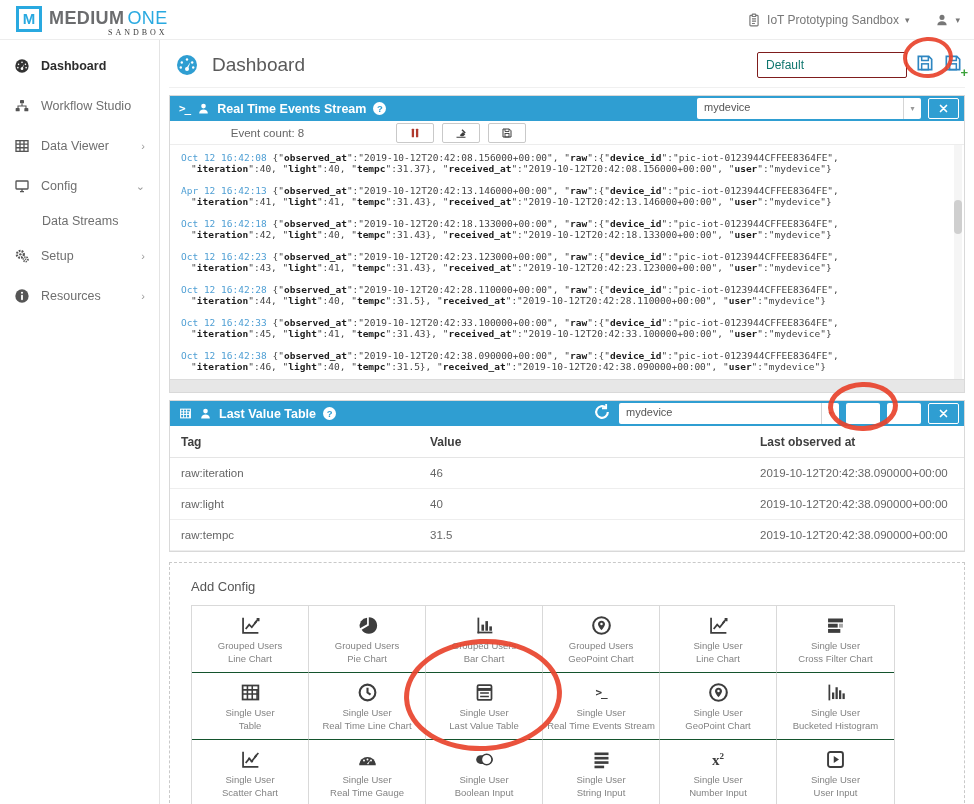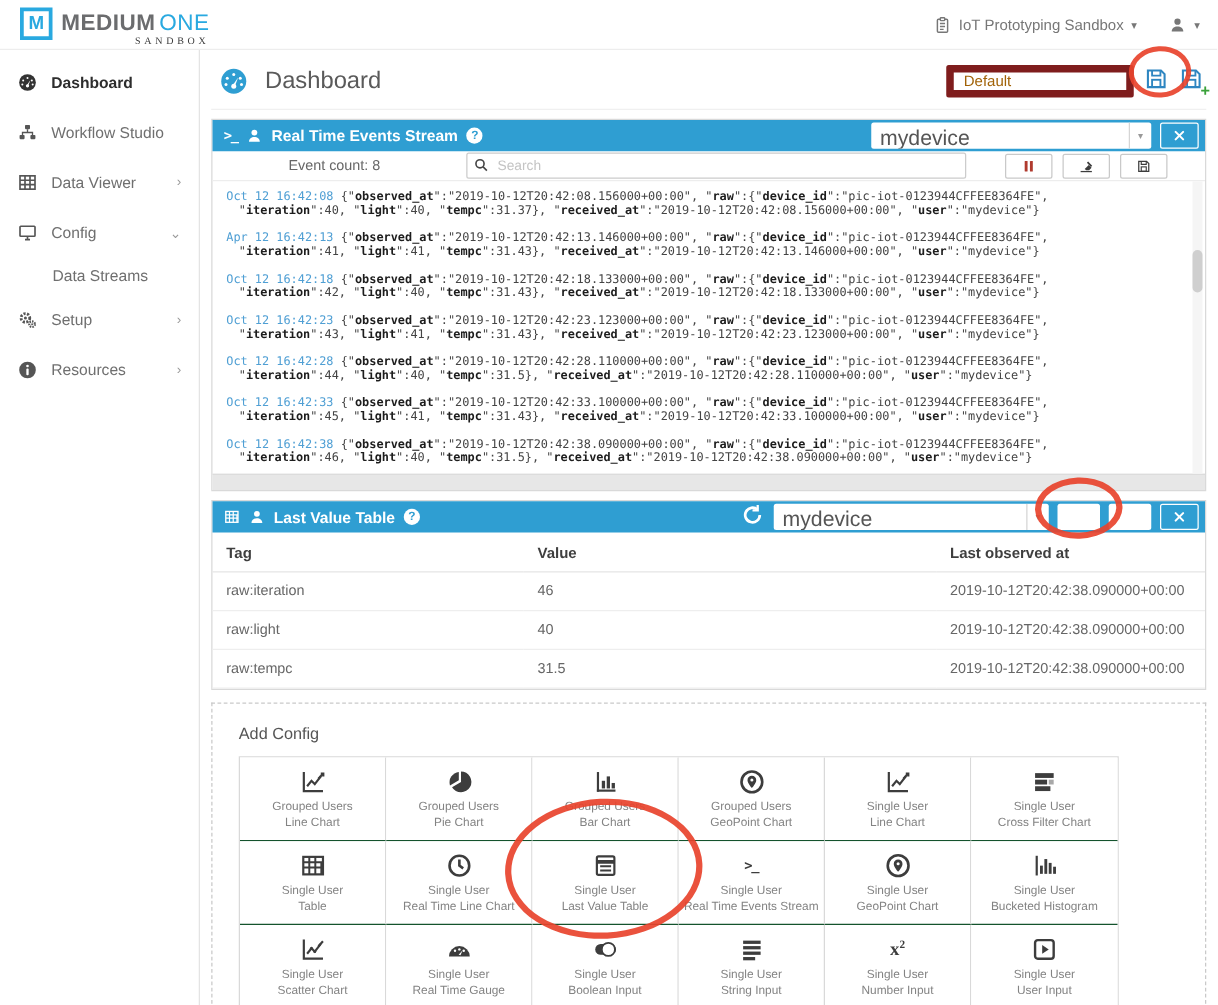--- a/index.html
+++ b/index.html
@@ -39,37 +39,37 @@
   .side-item.active .icon { color:#333; }
   .side-item .chev { position:absolute; right:14px; color:#999; font-size:11px; }
   .side-item.sub { padding-left:42px; padding-top:8px; padding-bottom:8px; }
 
   
   .main { position:absolute; top:40px; left:160px; width:814px; height:764px; padding:6px 9px 0 9px; }
   .title-row { display:flex; align-items:center; height:42px; border-bottom:1px solid #f0f0f0; padding:0 2px 4px 6px; }
   .page-icon { width:24px; height:24px; color:#2f9ed2; margin-right:13px; }
   .page-title { font-size:19px; font-weight:normal; color:#5a5a5a; }
   .title-right { margin-left:auto; display:flex; align-items:center; gap:8px; }
-  .name-input { width:150px; height:26px; border:6px solid #7f1d1d; border-radius:2px; padding:0 8px;
-    font-size:12px; color:#a16207; font-family:inherit; }
+  .name-input { width:150px; height:26px; border:1px solid #7f1d1d; border-radius:2px; padding:0 8px;
+    font-size:12px; color:#0f766e; font-family:inherit; }
   .tool-icon-btn { background:none; border:none; color:#2e86c1; cursor:pointer; padding:0; }
   .tool-icon-btn .icon { width:20px; height:20px; }
   .save-plus { position:relative; }
   .save-plus .plus { position:absolute; right:-5px; bottom:-4px; color:#3aa13a; font-size:13px; font-weight:bold; }
 
   
   .widget { border:1px solid #d9d9d9; margin-top:7px; background:#fff; }
   .whead { height:25px; background:#2f9ed2; display:flex; align-items:center; gap:7px; padding:0 5px 0 9px; }
   .whead .wtitle { color:#fff; font-size:12.5px; font-weight:bold; }
   .termtxt { font-family:"DejaVu Sans Mono", monospace; font-weight:bold; color:inherit; font-size:11px; letter-spacing:-1px; }
   .whead .icon { color:#fff; }
   .help-badge { width:13px; height:13px; border-radius:50%; background:#fff; color:#2f9ed2;
     font-size:9.5px; font-weight:bold; display:flex; align-items:center; justify-content:center; }
   .combo { height:21px; background:#fff; border-radius:2px; display:flex; align-items:stretch; overflow:hidden; }
-  .combo-text { flex:1; font-size:17px; color:#555; padding:3px 7px; white-space:nowrap; overflow:hidden; }
+  .combo-text { flex:1; font-size:11px; color:#555; padding:3px 7px; white-space:nowrap; overflow:hidden; }
   .combo-caret { width:18px; border-left:1px solid #d5d5d5; color:#999; font-size:8px;
     display:flex; align-items:center; justify-content:center; }
   .xbtn { width:31px; height:21px; border:1px solid #fff; border-radius:2px; background:#2f9ed2;
     color:#fff; cursor:pointer; display:flex; align-items:center; justify-content:center; }
   .xbtn .icon { width:9px; height:9px; }
   .hbtn { height:21px; min-width:34px; border:none; border-radius:2px; background:#fff; color:#2e86c1;
     cursor:pointer; display:flex; align-items:center; justify-content:center; padding:0 10px; }
   .hbtn .icon { width:13px; height:13px; }
 
   
@@ -306,29 +306,20 @@
         <button class="xbtn">
           <span class="icon">
               <svg viewBox="0 0 24 24" stroke="currentColor" stroke-width="4.5" stroke-linecap="round">
                 <path d="M4 4l16 16M20 4L4 20"></path>
               </svg>
             </span>
         </button>
       </div>
       <div class="stoolbar">
         <div class="event-count">Event count: 8</div>
-        <div class="search-wrap">
-          <span class="icon">
-              <svg viewBox="0 0 24 24" fill="none" stroke="currentColor" stroke-width="2.6">
-                <circle cx="10" cy="10" r="6.5"></circle>
-                <path d="M15 15l6 6"></path>
-              </svg>
-            </span>
-          <input class="search-input" placeholder="Search" style="">
-        </div>
         <div class="sbtns">
           <button class="sbtn pause">
             <span class="icon">
                 <svg viewBox="0 0 24 24" fill="currentColor">
                   <rect x="5.5" y="3.5" width="4.6" height="17" rx="1"></rect>
                   <rect x="13.9" y="3.5" width="4.6" height="17" rx="1"></rect>
                 </svg>
               </span>
           </button>
           <button class="sbtn">

